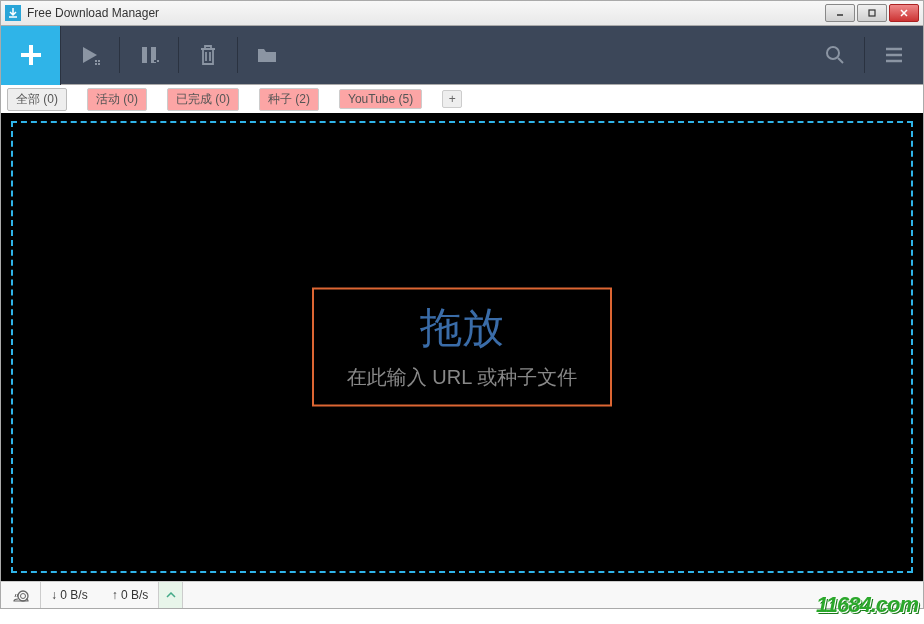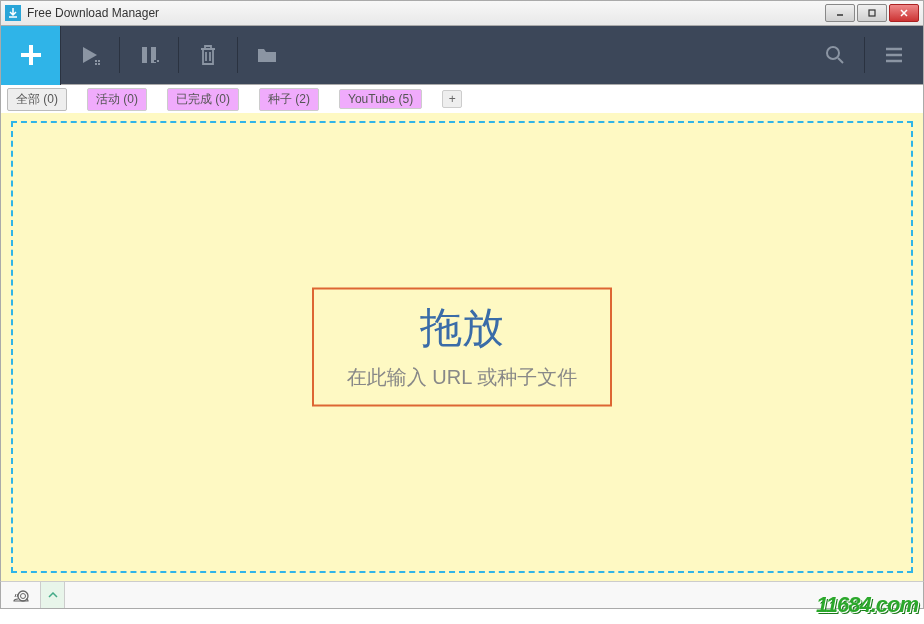--- a/index.html
+++ b/index.html
@@ -19,26 +19,26 @@
 .toolbar { height: 59px; background: #3c4759; display: flex; align-items: center; border: 1px solid #aaa; border-top: none; }
 .tb-add { width: 60px; height: 59px; background: #2fb4e8; display: flex; align-items: center; justify-content: center; cursor: pointer; border-right: 1px solid #2a3240; }
 .tb-btn { width: 58px; height: 59px; display: flex; align-items: center; justify-content: center; cursor: pointer; }
 .tb-sep { width: 1px; height: 36px; background: #2a3240; }
 .tb-spacer { flex: 1; }
 .tb-icon { fill: #8b95a3; }
 .tb-add svg { fill: #fff; }
 
 
 .tabs-strip { height: 28px; background: #fff; border-left: 1px solid #aaa; border-right: 1px solid #aaa; display: flex; align-items: center; padding: 2px 6px; gap: 20px; }
-.tab { padding: 2px 8px; font-size: 12px; color: #555; border: 1px solid #ccc; background: #f0abfc; border-radius: 2px; cursor: pointer; }
+.tab { padding: 2px 8px; font-size: 12px; color: #555; border: 1px solid #ccc; background: #fca5a5; border-radius: 2px; cursor: pointer; }
 .tab.active { background: #eeeeee; border-color: #bbb; }
 .tab-add { width: 20px; height: 18px; background: #eee; border: 1px solid #ccc; display: flex; align-items:center; justify-content:center; font-size:12px; color:#666; cursor: pointer; border-radius:2px; }
 
 
-.main-wrap { border-left: 1px solid #aaa; border-right: 1px solid #aaa; background: #fef9c3; height: 468px; position: relative; padding: 8px 10px; }
+.main-wrap { border-left: 1px solid #aaa; border-right: 1px solid #aaa; background: #000000; height: 468px; position: relative; padding: 8px 10px; }
 .dropzone { border: 2px dashed #2fb4e8; width: 100%; height: 100%; position: relative; }
 .drop-center { position: absolute; left: 50%; top: 50%; transform: translate(-50%, -50%); border: 2px solid #d63; padding: 10px 20px 14px; text-align: center; min-width: 300px; }
 .drop-title { font-size: 42px; color: #3a6ca8; font-weight: 300; }
 .drop-sub { font-size: 20px; color: #888; margin-top: 8px; }
 
 
 .statusbar { height: 28px; border: 1px solid #aaa; border-top: 1px solid #ccc; background: #f8f8f8; display: flex; align-items: center; }
 .sb-snail { width: 40px; height: 100%; border-right: 1px solid #ccc; display:flex; align-items:center; justify-content:center; cursor:pointer; }
 .sb-speeds { display:flex; align-items:center; height:100%; border-right:1px solid #ccc; padding: 0 10px; gap: 24px; }
 .sb-speed { font-size: 12px; color: #333; }
@@ -150,20 +150,24 @@
 <div class="statusbar">
   <div class="sb-snail">
     <svg width="20" height="16" viewBox="0 0 20 16">
         <circle cx="12" cy="9" r="5" stroke="#666" stroke-width="1.3" fill="none"></circle>
         <circle cx="12" cy="9" r="2.5" stroke="#666" stroke-width="1" fill="none"></circle>
         <path d="M7 12 Q3 12 3 14 L17 14 Q17 12 15 12" stroke="#666" stroke-width="1.2" fill="none"></path>
         <line x1="4" y1="10" x2="5" y2="7" stroke="#666" stroke-width="1"></line>
         <line x1="6" y1="10" x2="7" y2="7" stroke="#666" stroke-width="1"></line>
       </svg>
   </div>
+  <div class="sb-speeds">
+    <span class="sb-speed">↓ 0 B/s</span>
+    <span class="sb-speed">↑ 0 B/s</span>
+  </div>
   <div class="sb-expand">
     <svg width="10" height="6" viewBox="0 0 10 6">
         <path d="M1 5 L5 1 L9 5" stroke="#4a8" stroke-width="1.5" fill="none"></path>
       </svg>
   </div>
 </div>
 
 <div class="watermark">11684.com</div>
 
 </body></html>

